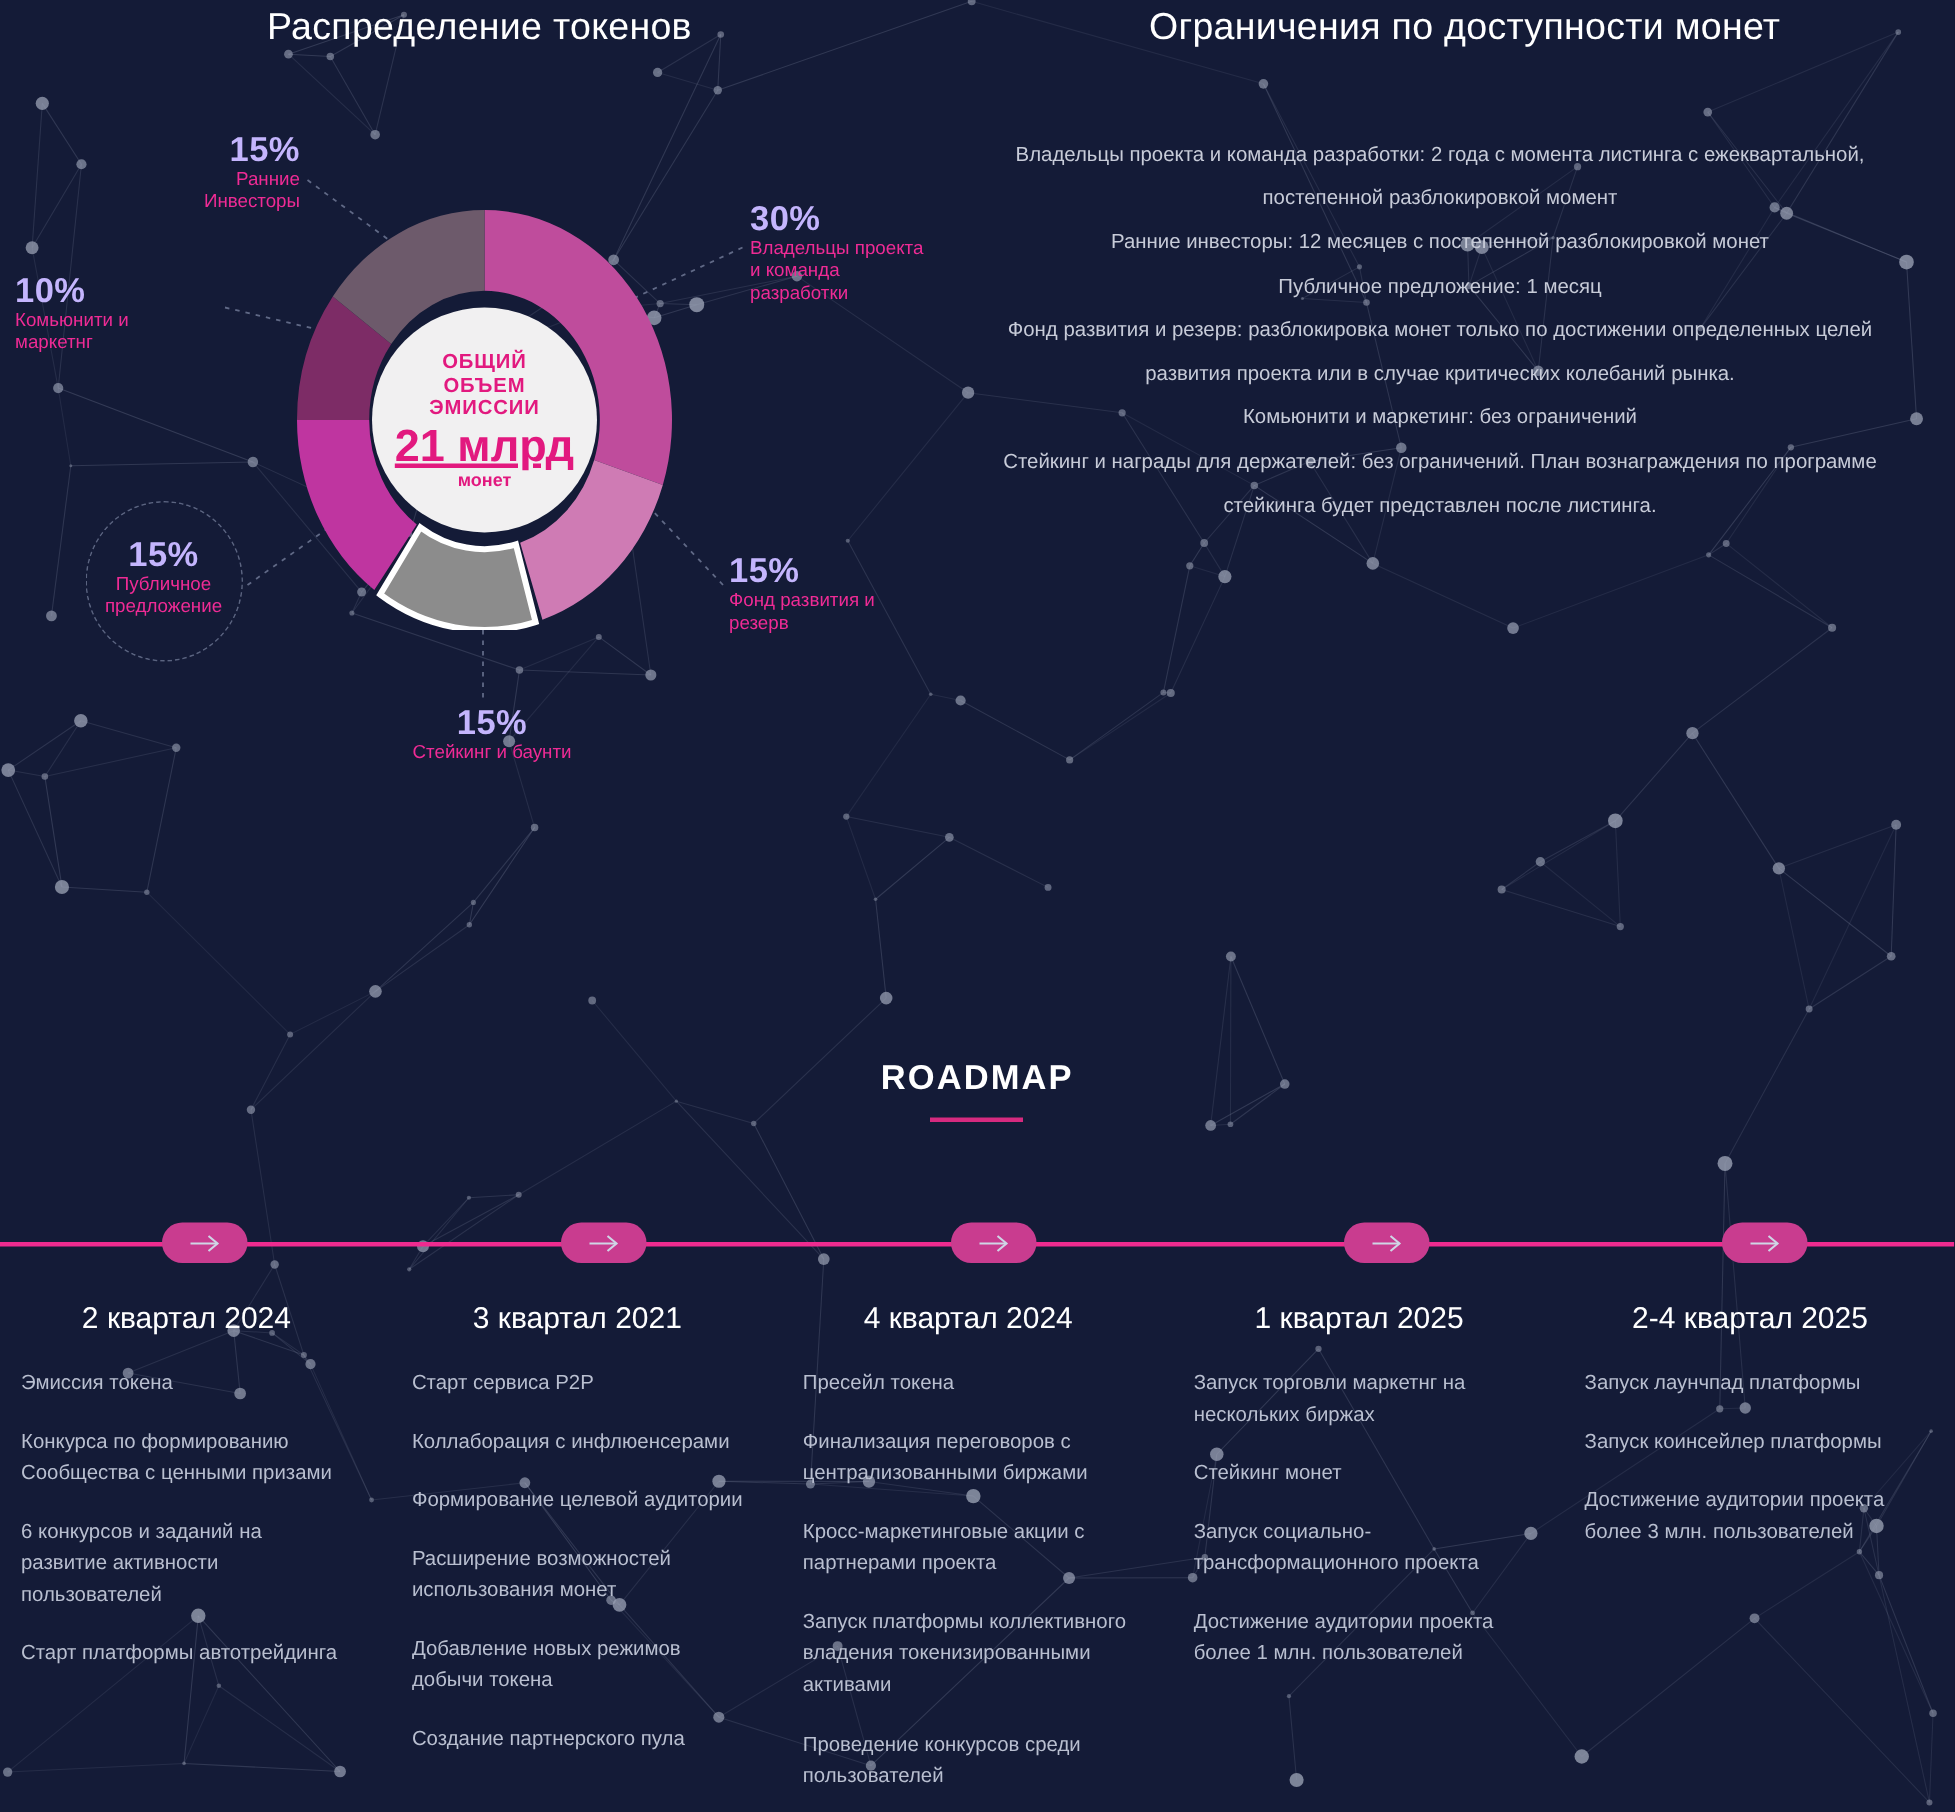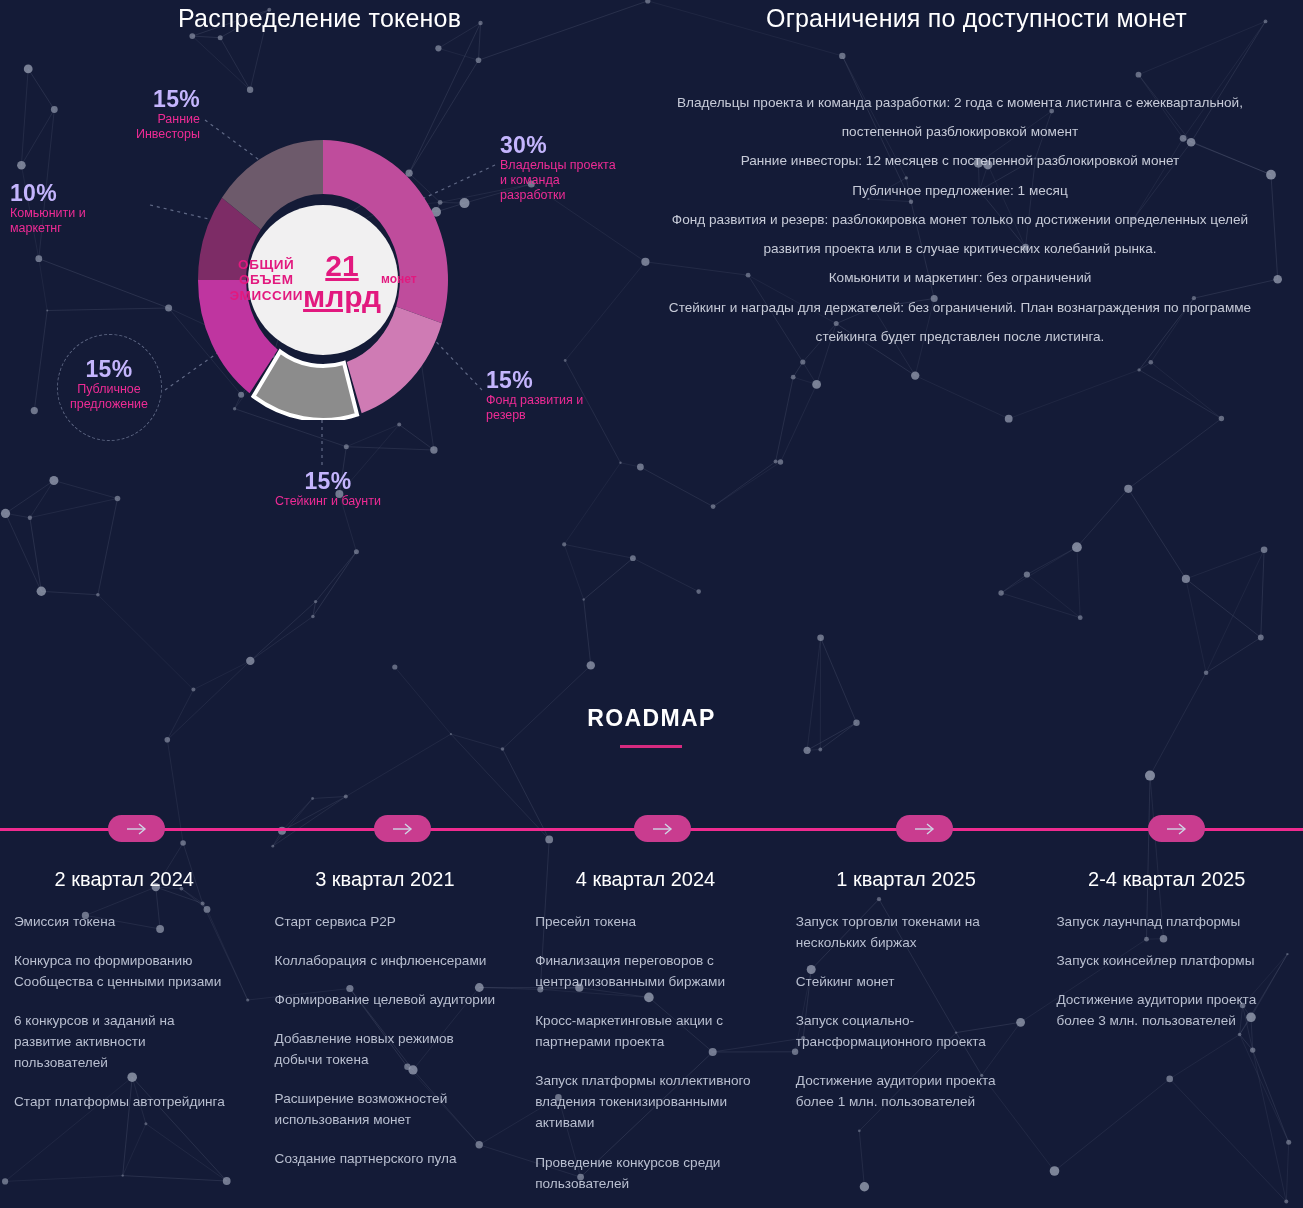--- a/index.html
+++ b/index.html
@@ -48,20 +48,21 @@
   }
   #donut-svg { width: 250px; height: 280px; display: block; }
   #donut-center {
     position: absolute;
     left: 50%; top: 50%;
     transform: translate(-50%, -50%);
     width: 150px; height: 150px;
     border-radius: 50%;
     background: #f1f0f1;
     display: flex;
+    flex-direction: column;
     align-items: center;
     justify-content: center;
     text-align: center;
   }
   #center-cap {
     color: #e2197f;
     font-size: 13.5px;
     font-weight: bold;
     line-height: 1.16;
     letter-spacing: .6px;
@@ -717,39 +718,39 @@
           <li>6 конкурсов и заданий на развитие активности пользователей</li>
           <li>Старт платформы автотрейдинга</li>
         </ul>
       </div>
       <div class="rm-col">
         <h3>3 квартал 2021</h3>
         <ul>
           <li>Старт сервиса P2P</li>
           <li>Коллаборация с инфлюенсерами</li>
           <li>Формирование целевой аудитории</li>
+          <li>Расширение возможностей использования монет</li>
           <li>Добавление новых режимов добычи токена</li>
-          <li>Расширение возможностей использования монет</li>
           <li>Создание партнерского пула</li>
         </ul>
       </div>
       <div class="rm-col">
         <h3>4 квартал 2024</h3>
         <ul>
           <li>Пресейл токена</li>
           <li>Финализация переговоров с централизованными биржами</li>
           <li>Кросс-маркетинговые акции с партнерами проекта</li>
           <li>Запуск платформы коллективного владения токенизированными активами</li>
           <li>Проведение конкурсов среди пользователей</li>
         </ul>
       </div>
       <div class="rm-col">
         <h3>1 квартал 2025</h3>
         <ul>
-          <li>Запуск торговли токенами на нескольких биржах</li>
+          <li>Запуск торговли маркетнг на нескольких биржах</li>
           <li>Стейкинг монет</li>
           <li>Запуск социально-трансформационного проекта</li>
           <li>Достижение аудитории проекта более 1 млн. пользователей</li>
         </ul>
       </div>
       <div class="rm-col">
         <h3>2-4 квартал 2025</h3>
         <ul>
           <li>Запуск лаунчпад платформы</li>
           <li>Запуск коинсейлер платформы</li>

